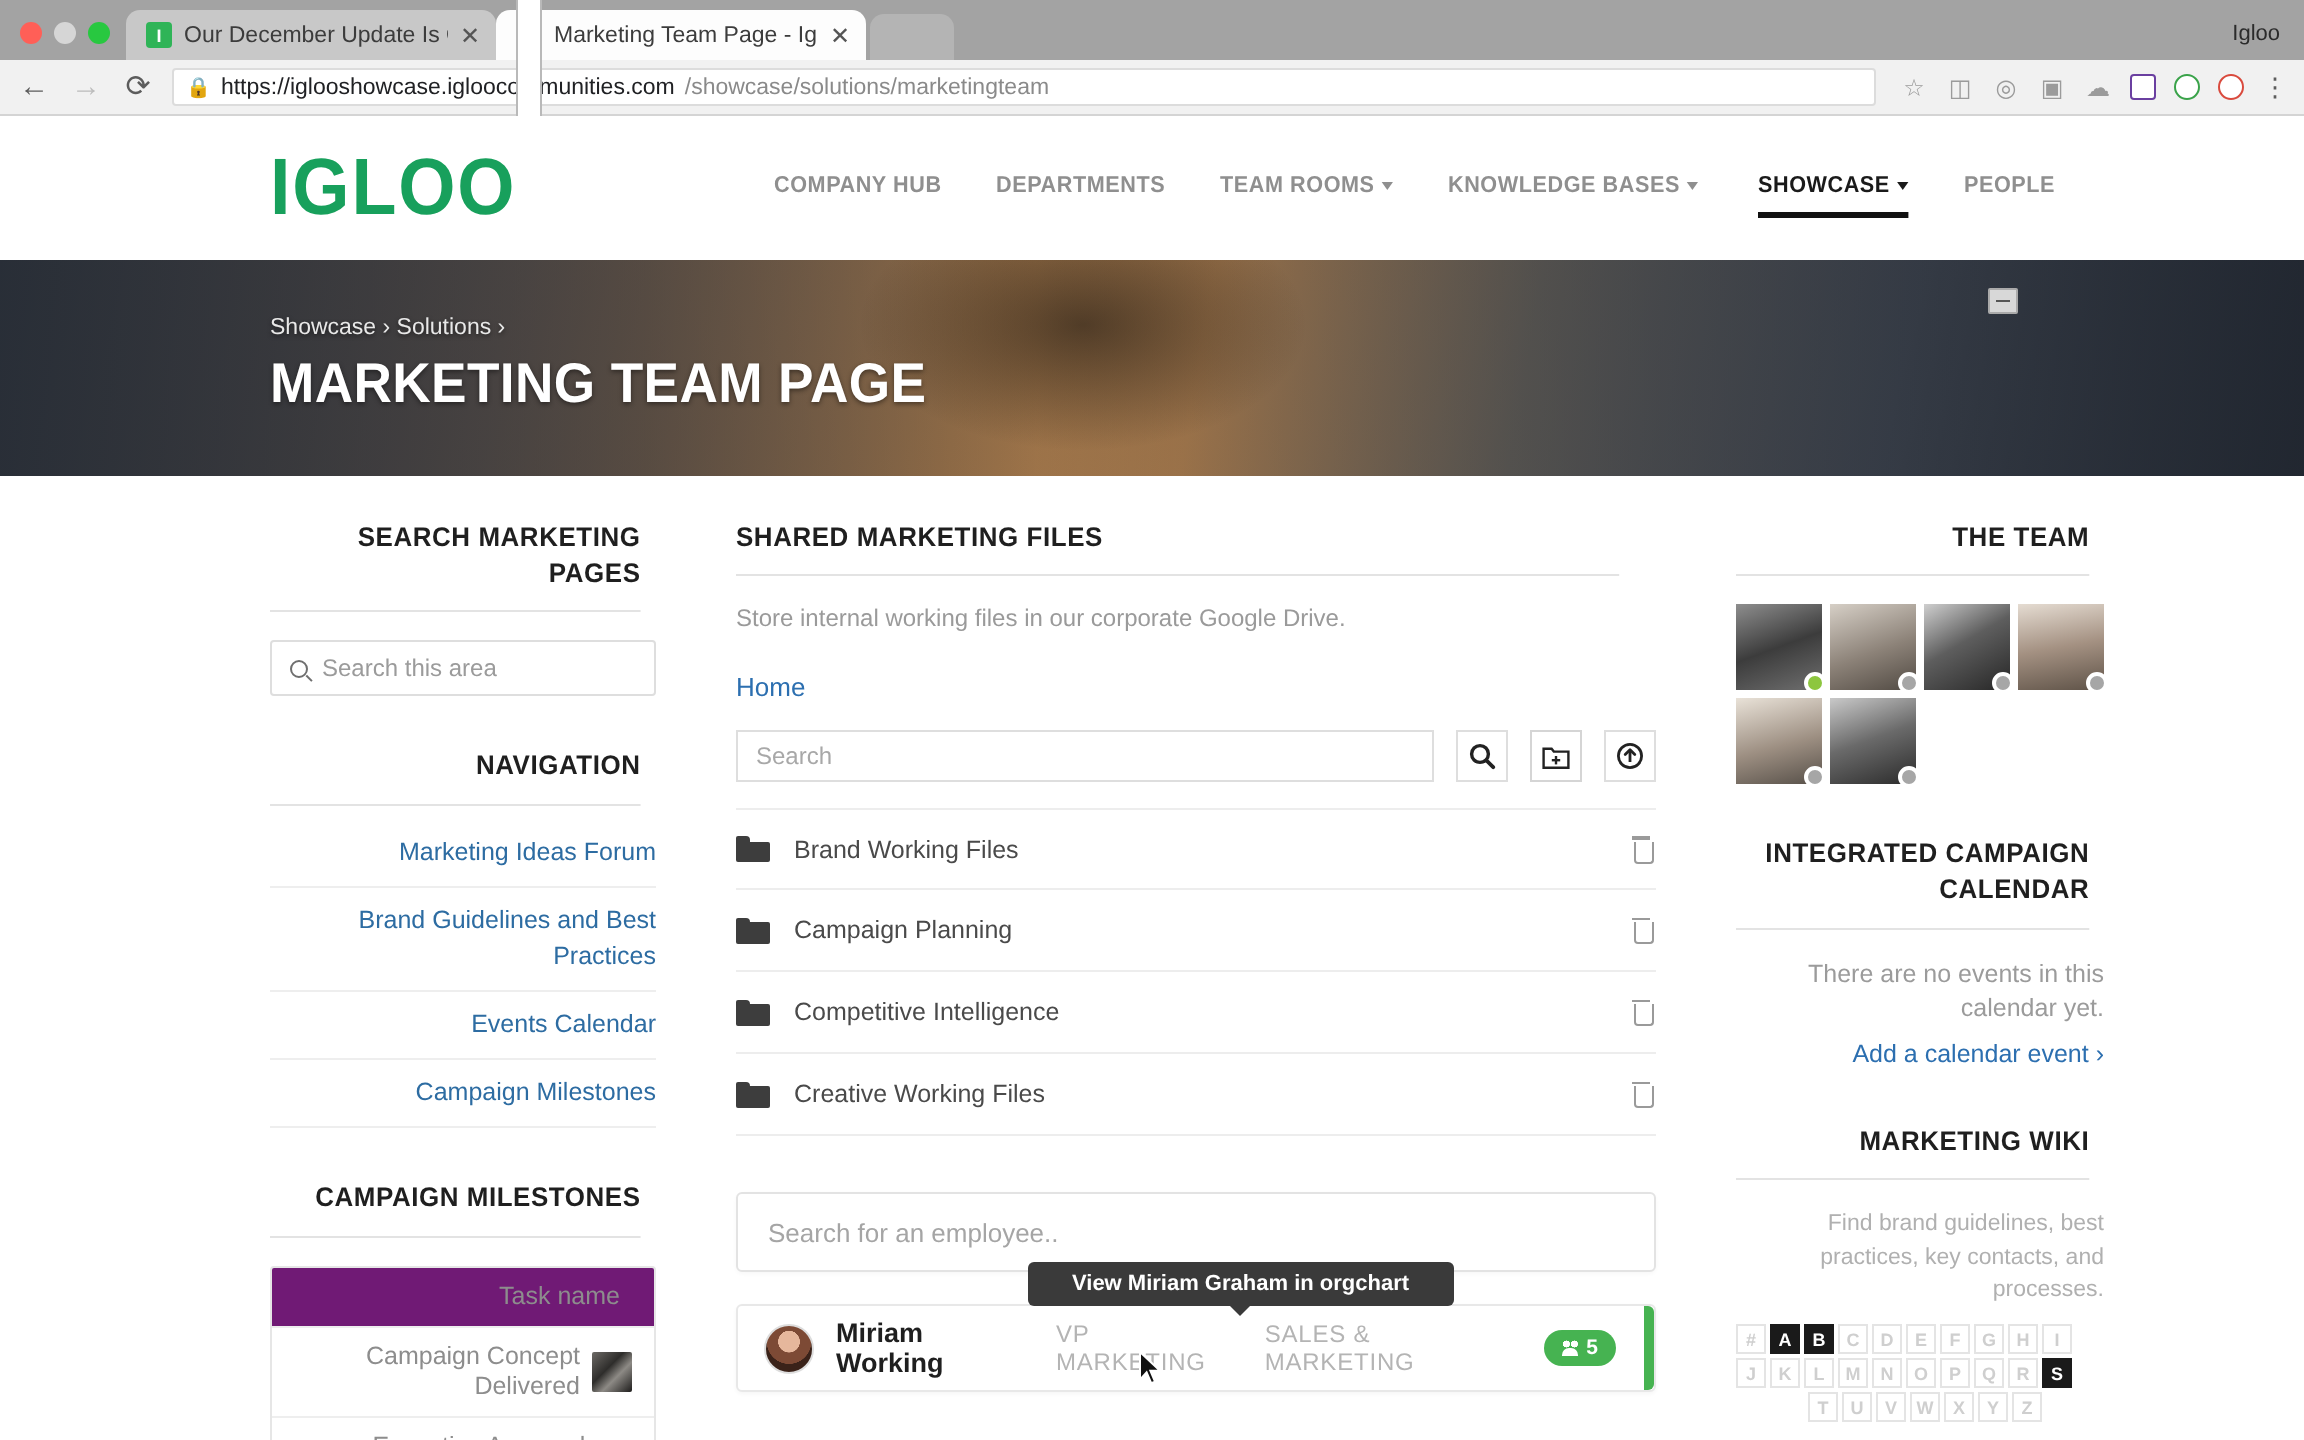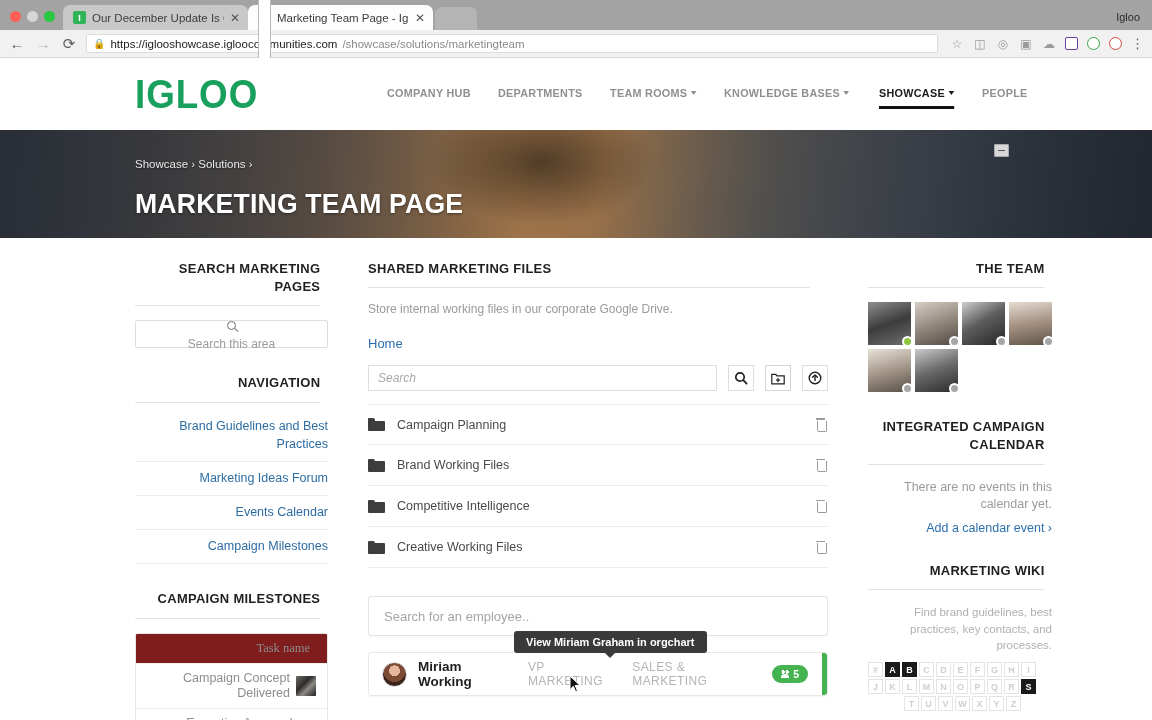--- a/index.html
+++ b/index.html
@@ -88,21 +88,21 @@
     height: 108px; position: relative; overflow: hidden;
     background:
       linear-gradient(90deg, rgba(35,40,48,0.78) 0%, rgba(45,45,48,0.50) 28%, rgba(60,50,45,0.18) 45%, rgba(35,40,50,0.55) 72%, rgba(30,35,44,0.80) 100%),
       linear-gradient(100deg, #3c4450 0%, #6d6057 22%, #a97c4d 42%, #c08a52 52%, #7a7366 66%, #59616c 82%, #2f3742 100%);
   }
   .hero::before {
     content:""; position:absolute; inset:0;
     background: radial-gradient(ellipse 160px 90px at 47% 30%, rgba(20,16,12,0.55), transparent 70%);
   }
   .hero-inner { position: relative; padding: 28px 0 0 135px; }
-  .crumb { font-size: 11.5px; color: #e8e8e8; margin-bottom: 18px; text-shadow: 0 1px 2px rgba(0,0,0,.5); }
+  .crumb { font-size: 11.5px; color: #e8e8e8; margin-bottom: 6px; text-shadow: 0 1px 2px rgba(0,0,0,.5); }
   .hero-title {
     font-size: 28px; font-weight: bold; color: #fff; letter-spacing: 0.2px;
     text-shadow: 0 1px 3px rgba(0,0,0,.45); transform: scaleX(0.95); transform-origin: left center;
   }
   .hero-collapse {
     position: absolute; top: 14px; right: 143px; width: 15px; height: 13px;
     background: #d8d8d8; border: 1px solid #aaa; border-radius: 1px;
     display: flex; align-items: center; justify-content: center;
   }
   .hero-collapse i { display:block; width: 7px; height: 1.5px; background: #555; }
@@ -119,52 +119,52 @@
   .widget-title {
     font-size: 13.5px; font-weight: bold; color: #1f1f1f; letter-spacing: 0.3px;
     padding-bottom: 9px; border-bottom: 1px solid #e3e3e3; margin-bottom: 14px;
     line-height: 1.35; transform: scaleX(0.96); transform-origin: left center;
   }
   .widget { margin-bottom: 26px; text-align: right; }
 
   
   .sidesearch {
     height: 28px; border: 1px solid #dedede; border-radius: 2px; background: #fff;
-    display: flex; align-items: center; gap: 7px; padding: 0 9px; font-size: 12px; color: #9b9b9b; flex-direction: column;
+    display: flex; align-items: center; gap: 7px; padding: 0 9px; font-size: 12px; color: #9b9b9b;
   }
   .mag {
     width: 9px; height: 9px; border: 1.4px solid #6f6f6f; border-radius: 50%;
     position: relative; flex: 0 0 auto;
   }
   .mag::after { content:""; position: absolute; width: 1.4px; height: 4px; background: #6f6f6f;
     right: -2px; bottom: -3px; transform: rotate(-45deg); }
 
   
   .navlist { border-top: none; }
   .navlink {
     display: block; font-size: 12.5px; color: #2d6ca2; line-height: 1.45;
     padding: 7px 0 8px; border-bottom: 1px solid #eee; text-decoration: none;
   }
   .navlist .navlink:first-child { padding-top: 0; }
 
   
   .mtable { border: 1px solid #e6e6e6; border-radius: 2px; overflow: hidden; }
   .mrow { display: flex; align-items: center; padding: 7px 11px; border-bottom: 1px solid #eee; min-height: 30px; }
-  .mhead { background: #7f1d1d; color: #8d8d8d; font-size: 12.5px; font-family: Liberation Serif, serif; }
+  .mhead { background: #701a75; color: #8d8d8d; font-size: 12.5px; }
   .mname { flex: 1; font-size: 12.5px; color: #8d8d8d; line-height: 1.22; padding-right: 6px; }
   .mthumb {
     width: 20px; height: 20px; flex: 0 0 20px; border-radius: 1px;
     background: linear-gradient(135deg,#6d6a66 0%,#2e2d2b 40%,#8d8a85 62%,#1d1c1b 100%);
   }
 
   
   .sub { font-size: 12px; color: #9a9a9a; margin-bottom: 20px; }
   .homelink { font-size: 13px; color: #2c6fb0; font-weight: normal; display: block; margin-bottom: 14px; text-decoration: none; }
 
-  .filebar { display: flex; gap: 11px; margin-bottom: 13px; font-style: italic; }
+  .filebar { display: flex; gap: 11px; margin-bottom: 13px; }
   .fsearch {
     flex: 1; height: 26px; border: 1px solid #dedede; background: #fff;
     display: flex; align-items: center; padding: 0 9px; font-size: 12px; color: #a8a8a8;
   }
   .fbtn {
     width: 26px; height: 26px; border: 1px solid #dedede; background: #fff;
     display: flex; align-items: center; justify-content: center; flex: 0 0 26px;
   }
   .fbtn.nb { border-color: #d5d5d5; }
   svg.ic { display: block; }
@@ -223,21 +223,21 @@
   .ppl-ic { width: 9px; height: 8px; position: relative; }
   .ppl-ic::before { content:""; position:absolute; left:0; top:0; width:8px; height:8px;
     background: radial-gradient(circle at 2.2px 2px, #fff 0 1.7px, transparent 1.8px),
                 radial-gradient(circle at 6.2px 2px, #fff 0 1.7px, transparent 1.8px);
   }
   .ppl-ic::after { content:""; position:absolute; left:0.2px; bottom:0.6px; width:8px; height:3.4px;
     background: #fff; border-radius: 3.5px 3.5px 0 0; }
 
   .tooltip {
     position: absolute; left: 145px; top: -22px; background: #3a3a3a; color: #fff;
-    font-size: 11px; font-weight: bold; padding: 5px 12px; border-radius: 3px; white-space: nowrap; z-index: 5;
+    font-size: 11px; font-weight: bold; padding: 5px 22px; border-radius: 3px; white-space: nowrap; z-index: 5;
   }
   .tooltip::after {
     content:""; position: absolute; left: 50%; margin-left: -5px; bottom: -5px;
     border-left: 5px solid transparent; border-right: 5px solid transparent; border-top: 5px solid #3a3a3a;
   }
   .cursor { position: absolute; left: 200px; top: 22px; z-index: 6; }
 
   
   .avgrid { display: flex; flex-wrap: wrap; gap: 4px; }
   .av { width: 43px; height: 43px; position: relative; background: #9a9a9a; }
@@ -365,22 +365,22 @@
           <div class="widget-title">SEARCH MARKETING PAGES</div>
           <div class="sidesearch">
             <span class="mag"></span>
             <span>Search this area</span>
           </div>
         </div>
 
         <div class="widget">
           <div class="widget-title">NAVIGATION</div>
           <div class="navlist">
+            <a class="navlink" href="#">Marketing Ideas Forum</a>
             <a class="navlink" href="#">Brand Guidelines and Best Practices</a>
-            <a class="navlink" href="#">Marketing Ideas Forum</a>
             <a class="navlink" href="#">Events Calendar</a>
             <a class="navlink" href="#">Campaign Milestones</a>
           </div>
         </div>
 
         <div class="widget">
           <div class="widget-title">CAMPAIGN MILESTONES</div>
           <div class="mtable">
             <div class="mrow mhead">
               <span class="mname">Task name</span>
@@ -424,26 +424,26 @@
               <circle cx="7" cy="7" r="5.8" fill="none" stroke="#222" stroke-width="1.4"></circle>
               <line x1="7" y1="10" x2="7" y2="4.2" stroke="#222" stroke-width="1.4"></line>
               <path d="M4.6 6.3L7 3.9l2.4 2.4" fill="none" stroke="#222" stroke-width="1.4" stroke-linecap="round" stroke-linejoin="round"></path>
             </svg>
           </div>
         </div>
 
         <div>
           <div class="filerow">
             <span class="folder-ic"></span>
-            <span class="fname">Campaign Planning</span>
+            <span class="fname">Brand Working Files</span>
             <span class="trash-ic"></span>
           </div>
           <div class="filerow">
             <span class="folder-ic"></span>
-            <span class="fname">Brand Working Files</span>
+            <span class="fname">Campaign Planning</span>
             <span class="trash-ic"></span>
           </div>
           <div class="filerow">
             <span class="folder-ic"></span>
             <span class="fname">Competitive Intelligence</span>
             <span class="trash-ic"></span>
           </div>
           <div class="filerow">
             <span class="folder-ic"></span>
             <span class="fname">Creative Working Files</span>

